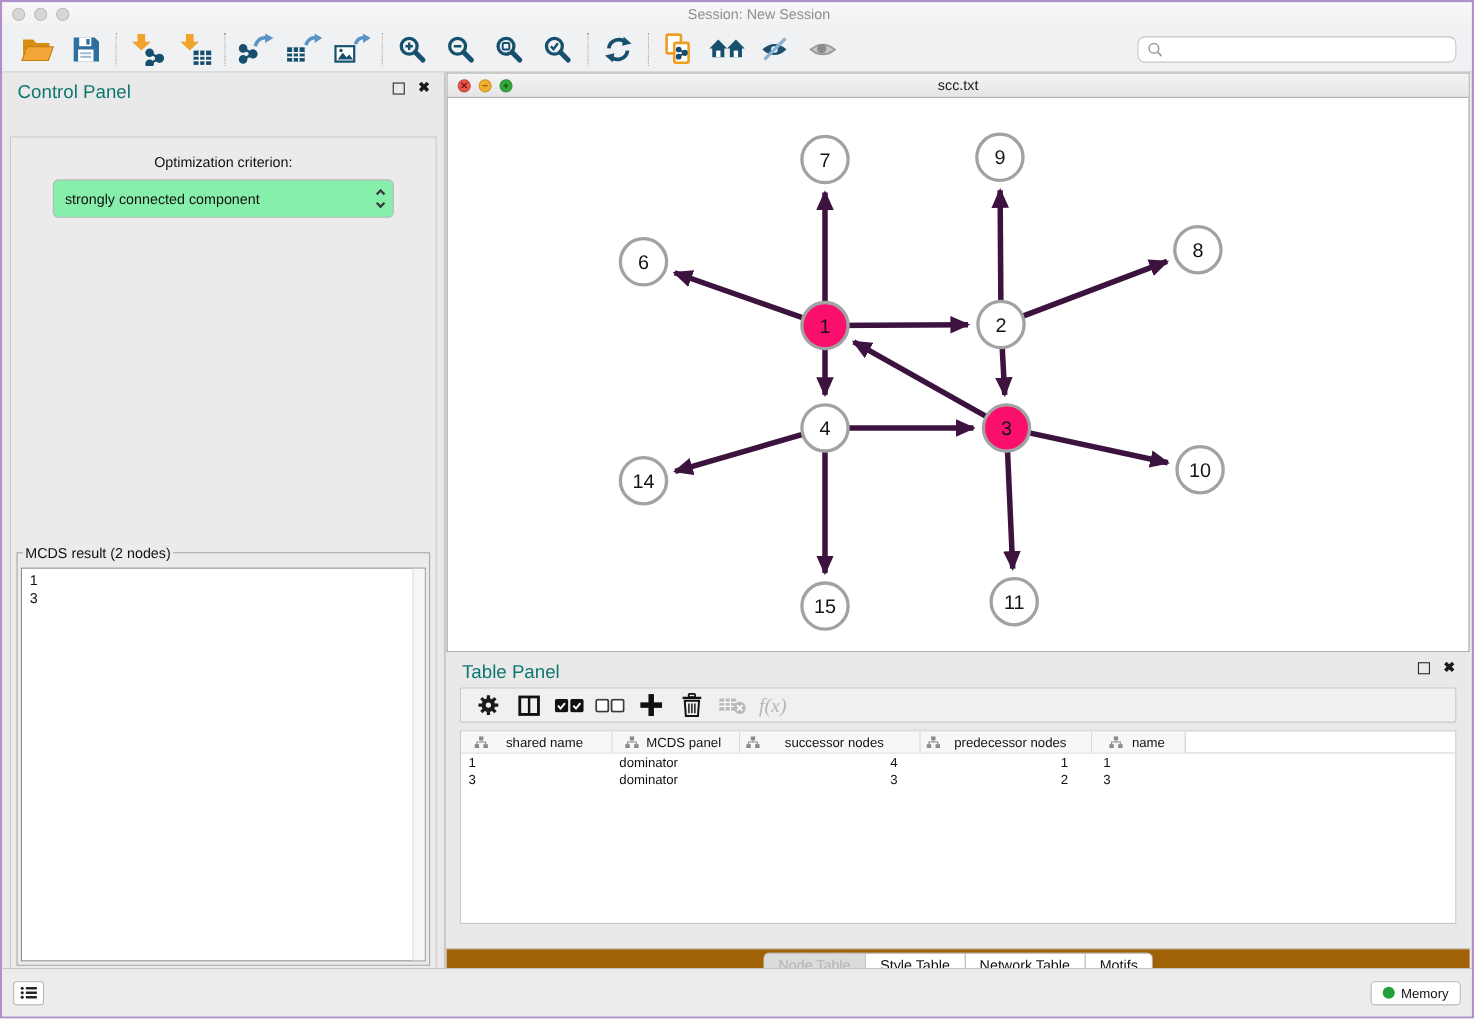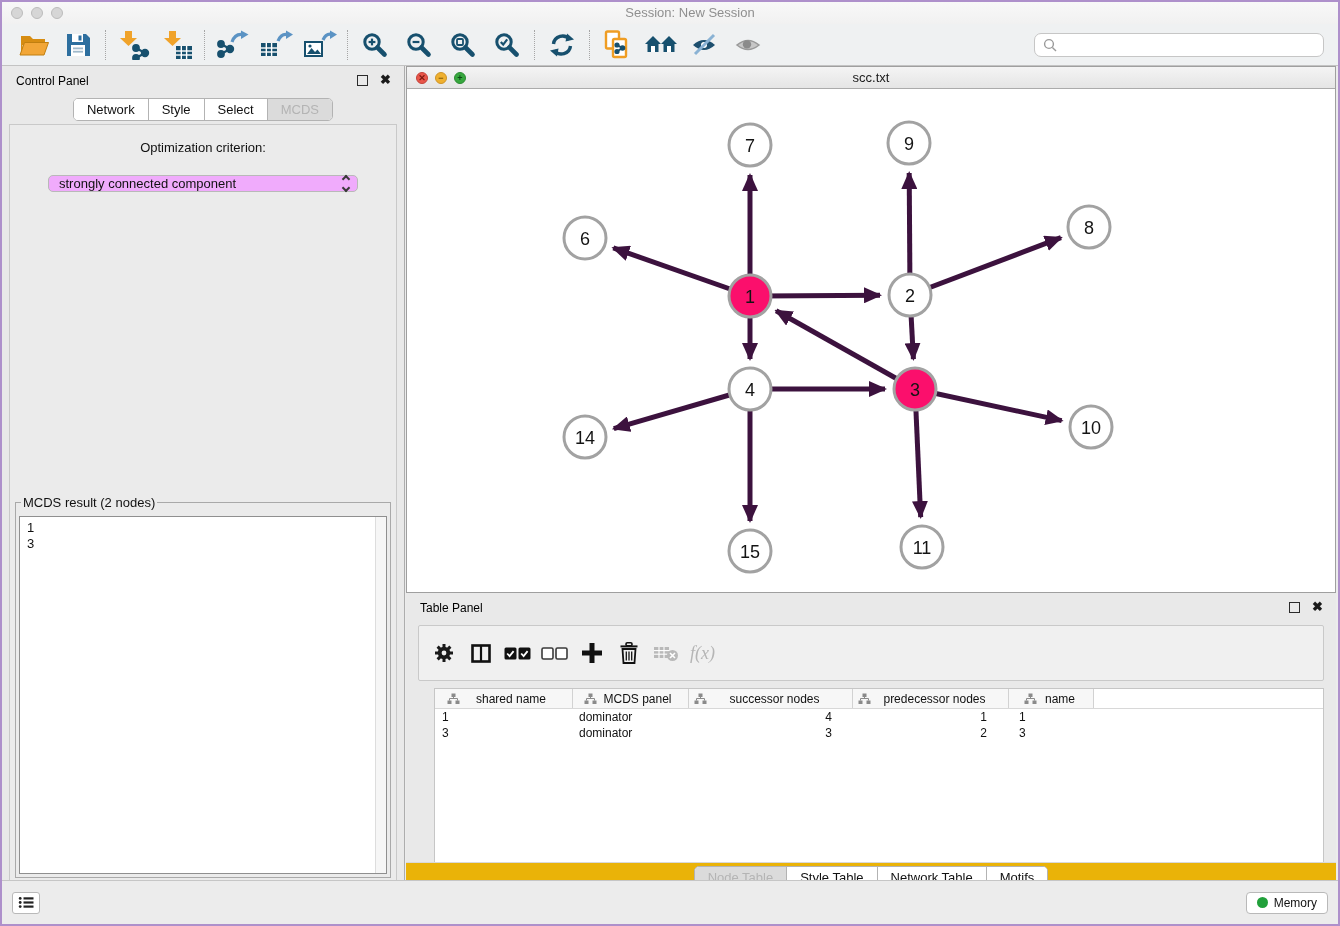--- a/index.html
+++ b/index.html
@@ -17,31 +17,31 @@
   
   .toolbar{position:absolute;left:0;top:22px;right:0;height:42px;background:#eff1f2;border-bottom:1px solid #c3c3c3;display:flex;align-items:center;padding:0 10px;}
   .tbtn{width:44px;height:34px;display:flex;align-items:center;justify-content:center;}
   .tsep{width:1px;height:30px;border-left:1px dotted #a6a6a6;margin:0 5px;}
   .search{margin-left:auto;margin-right:4px;width:290px;height:24px;border:1px solid #c6c6c6;border-radius:7px;background:#fff;display:flex;align-items:center;padding:0 8px;}
   .search svg{flex:0 0 auto;}
   .search input{border:none;outline:none;flex:1;font-size:13px;background:transparent;margin-left:5px;font-family:"Liberation Sans",sans-serif;}
   
   .control-panel{position:absolute;left:0;top:64px;width:403px;bottom:30px;background:#e9e9e9;border-right:1px solid #adadad;}
   .panel-header{position:relative;height:28px;}
-  .panel-title{font-size:12px;color:#000000;padding:8px 0 0 14px;}
+  .panel-title{font-size:17px;color:#0f766e;padding:8px 0 0 14px;}
   .float-btn{position:absolute;width:11px;height:11px;border:1.5px solid #2b2b2b;right:36px;top:9px;background:transparent;}
   .close-btn{position:absolute;right:13px;top:7px;font-size:13px;font-weight:bold;color:#1a1a1a;line-height:13px;}
   .cp-tabs{display:flex;justify-content:center;margin-top:4px;}
   .seg-group{display:inline-flex;border:1px solid #b3b3b3;border-radius:5px;overflow:hidden;background:#fff;}
   .seg{font-size:13px;padding:3px 13px;border-left:1px solid #b3b3b3;color:#111;background:#fff;white-space:nowrap;}
   .seg:first-child{border-left:none;}
   .seg.disabled{background:#dbdbdb;color:#b4b4b4;}
   .cp-content{position:absolute;left:7px;right:7px;top:58px;bottom:8px;border:1px solid #c9c9c9;background:#ebebeb;}
   .opt-label{text-align:center;font-size:13px;margin-top:15px;color:#111;}
-  .dropdown{margin:20px auto 0;width:310px;height:17px;background:#f0abfc;border:1px solid #b9b9b9;border-radius:5px;display:flex;align-items:center;padding:0 8px 0 10px;font-size:13px;color:#111;}
+  .dropdown{margin:8px auto 0;width:310px;height:35px;background:#86efac;border:1px solid #b9b9b9;border-radius:5px;display:flex;align-items:center;padding:0 8px 0 10px;font-size:13px;color:#111;}
   .dd-chevrons{margin-left:auto;display:flex;flex-direction:column;align-items:center;gap:3px;}
   .chev{width:6px;height:6px;border-left:2px solid #3a3a3a;border-top:2px solid #3a3a3a;}
   .chev.up{transform:rotate(45deg) ;}
   .chev.down{transform:rotate(225deg);}
   .btn-row{display:flex;justify-content:center;gap:14px;margin-top:12px;}
   .btn{font-size:13px;background:#fff;border:1px solid #b9b9b9;border-radius:5px;padding:3px 15px;color:#111;}
   .result-fieldset{position:absolute;left:5px;right:5px;top:370px;bottom:7px;border:1px solid #a9a9a9;margin:0;padding:3px;}
   .result-fieldset legend{font-size:13px;color:#111;padding:0 2px;margin-left:2px;}
   .result-box{position:absolute;left:3px;right:3px;top:6px;bottom:3px;background:#fff;border:1px solid #8f8f8f;font-size:13px;line-height:16px;padding:3px 0 0 7px;color:#111;}
   .result-scroll{position:absolute;right:0;top:0;bottom:0;width:11px;background:#f6f6f6;border-left:1px solid #ddd;}
@@ -51,39 +51,39 @@
   .net-title{text-align:center;line-height:22px;font-size:13px;color:#1a1a1a;}
   .net-lights{position:absolute;left:9px;top:5px;display:flex;gap:7px;}
   .nlight{width:12px;height:12px;border-radius:50%;font-size:9px;line-height:11px;text-align:center;font-weight:bold;}
   .nlight.red{background:#e9564a;border:1px solid #c4423a;color:#7c1810;}
   .nlight.yellow{background:#efb02f;border:1px solid #cf9427;color:#7c5708;}
   .nlight.green{background:#37a73e;border:1px solid #2b8c33;color:#0c4a14;}
   .canvas{position:absolute;left:0;right:0;top:22px;bottom:0;}
   .canvas svg{display:block;}
   
   .table-panel{position:absolute;left:404px;top:591px;right:2px;bottom:30px;background:#e9e9e9;}
-  .tp-toolbar{margin:4px 12px 0 12px;height:56px;background:#f0f0f0;border:1px solid #c9c9c9;border-radius:2px;display:flex;align-items:center;padding:0 6px;}
+  .tp-toolbar{margin:4px 12px 0 12px;height:32px;background:#f0f0f0;border:1px solid #c9c9c9;border-radius:2px;display:flex;align-items:center;padding:0 6px;}
   .tp-icon{width:37px;display:flex;justify-content:center;align-items:center;}
   .fx{font-family:"Liberation Serif",serif;font-style:italic;font-size:18px;color:#b5b5b5;}
-  .tp-table{margin:7px 12px 0 28px;background:#fff;border:1px solid #c6c6c6;height:176px;font-size:12px;color:#111;overflow:hidden;}
+  .tp-table{margin:7px 12px 0 12px;background:#fff;border:1px solid #c6c6c6;height:176px;font-size:12px;color:#111;overflow:hidden;}
   .thead{display:flex;height:20px;border-bottom:1px solid #d8d8d8;background:#fff;}
   .th{display:flex;align-items:center;border-right:1px solid #d2d2d2;background:#f7f7f7;height:100%;}
   .th .hier{margin-left:5px;flex:0 0 auto;}
   .th-label{flex:1;text-align:center;padding-right:10px;}
   .tr{display:flex;height:16px;line-height:16px;}
   .td{overflow:hidden;white-space:nowrap;}
   .c0{width:138px;padding-left:7px;}
   .c1{width:116px;padding-left:6px;}
   .c2{width:164px;}
   .c3{width:156px;}
   .c4{width:85px;padding-left:10px;}
   .td.c2{text-align:right;padding-right:21px;}
   .td.c3{text-align:right;padding-right:22px;}
   .th.c0 .th-label,.th.c1 .th-label,.th.c4 .th-label{padding-left:0;}
-  .tp-tabstrip{position:absolute;left:0;right:0;bottom:2px;height:30px;background:#eab308;border-top:1px solid #d9d9d9;border-bottom:1px solid #d9d9d9;display:flex;justify-content:center;align-items:center;}
+  .tp-tabstrip{position:absolute;left:0;right:0;bottom:2px;height:30px;background:#a16207;border-top:1px solid #d9d9d9;border-bottom:1px solid #d9d9d9;display:flex;justify-content:center;align-items:center;}
   
   .statusbar{position:absolute;left:0;right:0;bottom:0;height:44px;background:#ececec;border-top:1px solid #c6c6c6;display:flex;align-items:center;padding:0 10px;}
   .list-btn{width:28px;height:22px;background:#fff;border:1px solid #b9b9b9;border-radius:3px;display:flex;align-items:center;justify-content:center;}
   .memory-btn{margin-left:auto;height:22px;background:#fff;border:1px solid #b9b9b9;border-radius:4px;display:flex;align-items:center;gap:6px;padding:0 10px;font-size:12px;color:#111;}
   .mem-dot{width:11px;height:11px;border-radius:50%;background:#21a03a;}
 </style>
 </head>
 <body>
 
 <div id="win">
@@ -263,28 +263,20 @@
       </svg>
       <input type="text" placeholder="" style="">
     </span>
   </div>
 
   <div class="control-panel">
     <div class="panel-header">
       <div class="panel-title">Control Panel</div>
       <span class="float-btn"></span>
       <span class="close-btn">✖</span>
-    </div>
-    <div class="cp-tabs">
-      <div class="seg-group">
-        <span class="seg">Network</span>
-        <span class="seg">Style</span>
-        <span class="seg">Select</span>
-        <span class="seg disabled">MCDS</span>
-      </div>
     </div>
     <div class="cp-content">
       <div class="opt-label">Optimization criterion:</div>
       <div class="dropdown">
         <span>strongly connected component</span>
         <span class="dd-chevrons">
           <span class="chev up"></span>
             <span class="chev down"></span>
         </span>
       </div>

